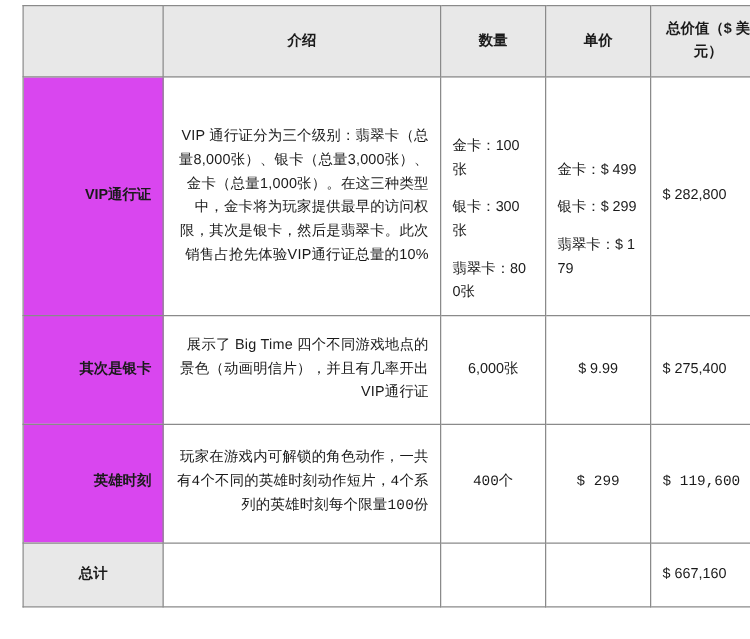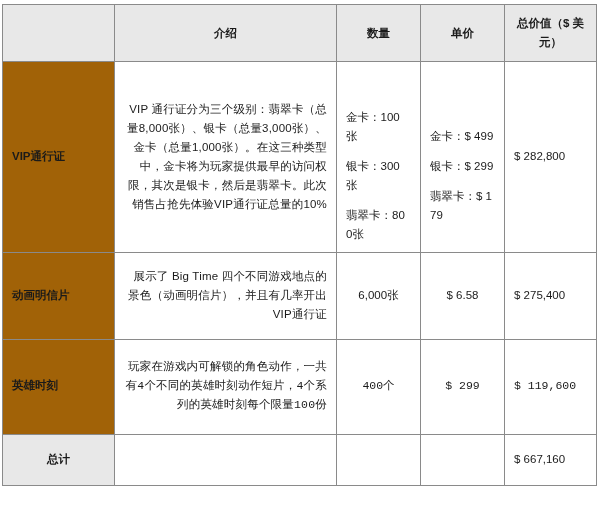--- a/index.html
+++ b/index.html
@@ -11,21 +11,21 @@
     width: 600px;
     height: 511px;
     font-family: "Liberation Sans", sans-serif;
     color: #1a1a1a;
     overflow: hidden;
   }
   .sheet {
     width: 484px;
     height: 511px;
     box-sizing: border-box;
-    padding: 4px 2px 2px 2px;
+    padding: 4px 2px 2px 18px;
   }
   table.nft-table {
     width: 594px;
     border-collapse: collapse;
     table-layout: fixed;
     font-size: 11.5px;
     line-height: 1.65;
   }
   table.nft-table col.c-name  { width: 112px; }
   table.nft-table col.c-desc  { width: 222px; }
@@ -44,22 +44,22 @@
     background: #e8e8e8;
     font-weight: bold;
     text-align: center;
     height: 44px;
     padding: 6px 8px;
   }
   thead th.blank-head {
     background: #e8e8e8;
   }
   td.cell-name {
-    background: #a16207;
-    text-align: left;
+    background: #d946ef;
+    text-align: right;
     font-weight: bold;
   }
   td.cell-desc {
     text-align: right;
     letter-spacing: 0.2px;
   }
   td.cell-qty,
   td.cell-price {
     text-align: left;
   }
@@ -121,24 +121,24 @@
           <span class="stack-line">翡翠卡：800张</span>
         </td>
         <td class="cell-price">
           <span class="stack-line">金卡：$ 499</span>
           <span class="stack-line">银卡：$ 299</span>
           <span class="stack-line">翡翠卡：$ 179</span>
         </td>
         <td class="cell-total">$ 282,800</td>
       </tr>
       <tr class="row-box">
-        <td class="cell-name">动画明信片</td>
+        <td class="cell-name">其次是银卡</td>
         <td class="cell-desc">展示了 Big Time 四个不同游戏地点的景色（动画明信片），并且有几率开出VIP通行证</td>
         <td class="cell-qty center">6,000张</td>
-        <td class="cell-price center">$ 6.58</td>
+        <td class="cell-price center">$ 9.99</td>
         <td class="cell-total">$ 275,400</td>
       </tr>
       <tr class="row-hero">
         <td class="cell-name">英雄时刻</td>
         <td class="cell-desc">玩家在游戏内可解锁的角色动作，一共有4个不同的英雄时刻动作短片，4个系列的英雄时刻每个限量100份</td>
         <td class="cell-qty center">400个</td>
         <td class="cell-price center">$ 299</td>
         <td class="cell-total">$ 119,600</td>
       </tr>
       <tr class="row-total total-row">

